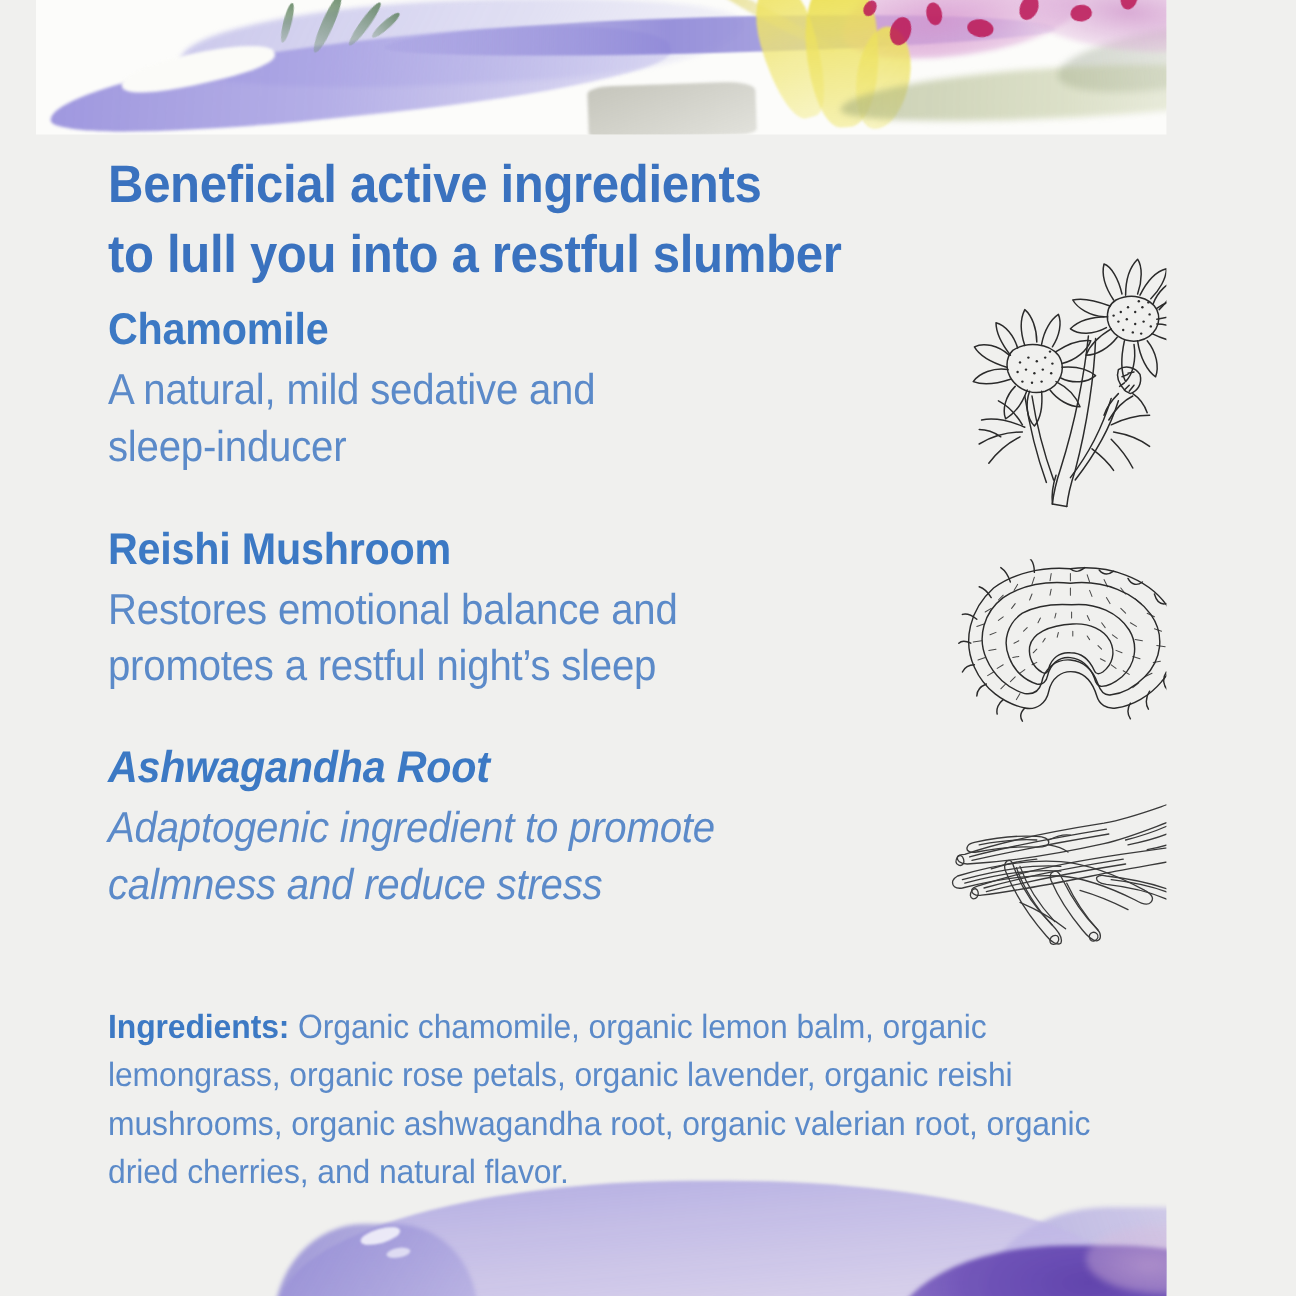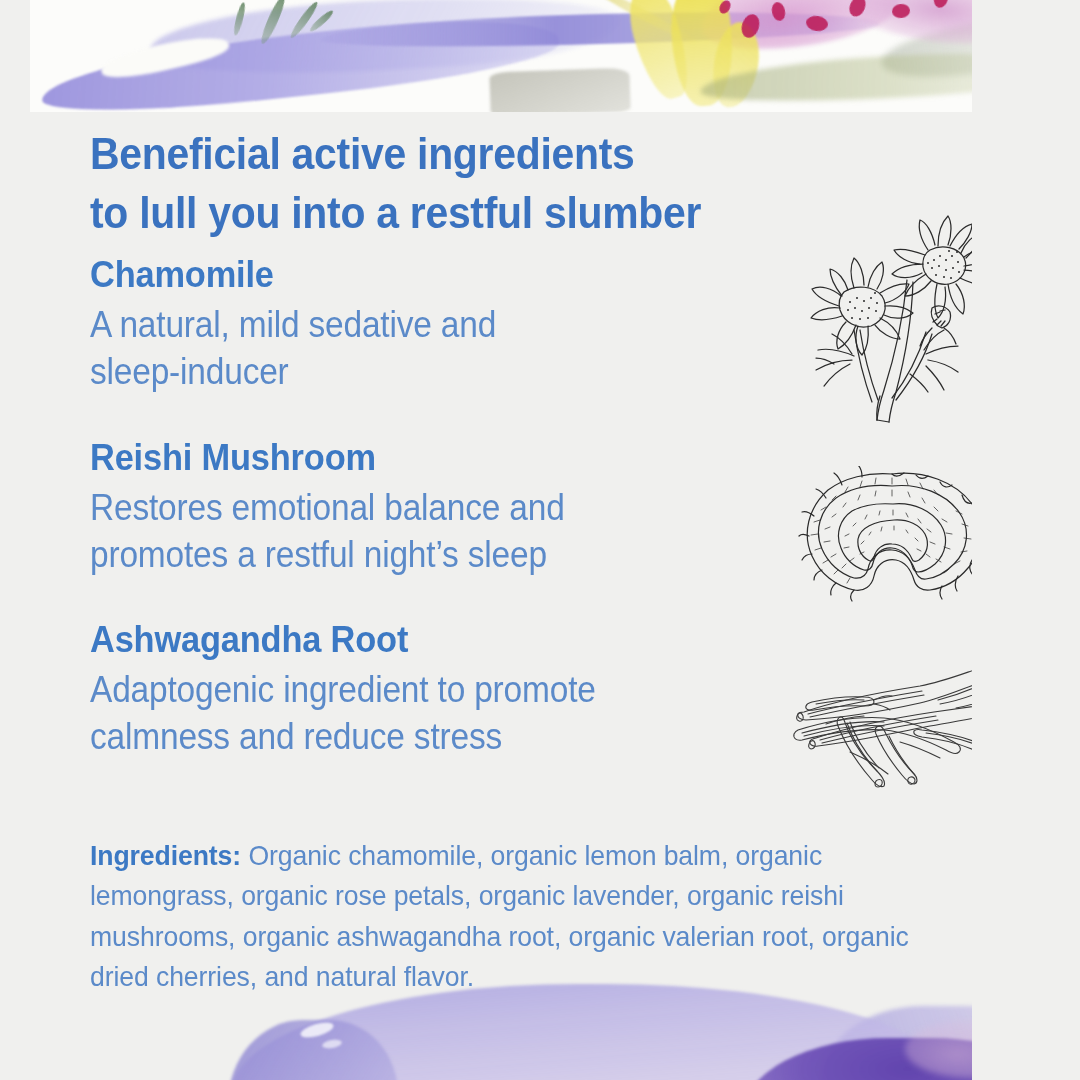--- a/index.html
+++ b/index.html
@@ -270,21 +270,21 @@
     line-height: 1.30;
     letter-spacing: -0.2px;
     margin-top: 7px;
     transform: scaleX(.93);
     transform-origin: left top;
     white-space: pre-line;
   }
 
   #item-chamomile   { top: 254px; }
   #item-reishi      { top: 437px; }
-  #item-ashwagandha { top: 619px; }
+  #item-ashwagandha { top: 619px; font-style: italic; }
 
   .ingredients {
     position: absolute;
     left: 90px; top: 808px;
     width: 915px;
     color: #5b8ac9;
     font-size: 28px;
     line-height: 1.44;
     letter-spacing: -0.1px;
     transform: scaleX(.95);

